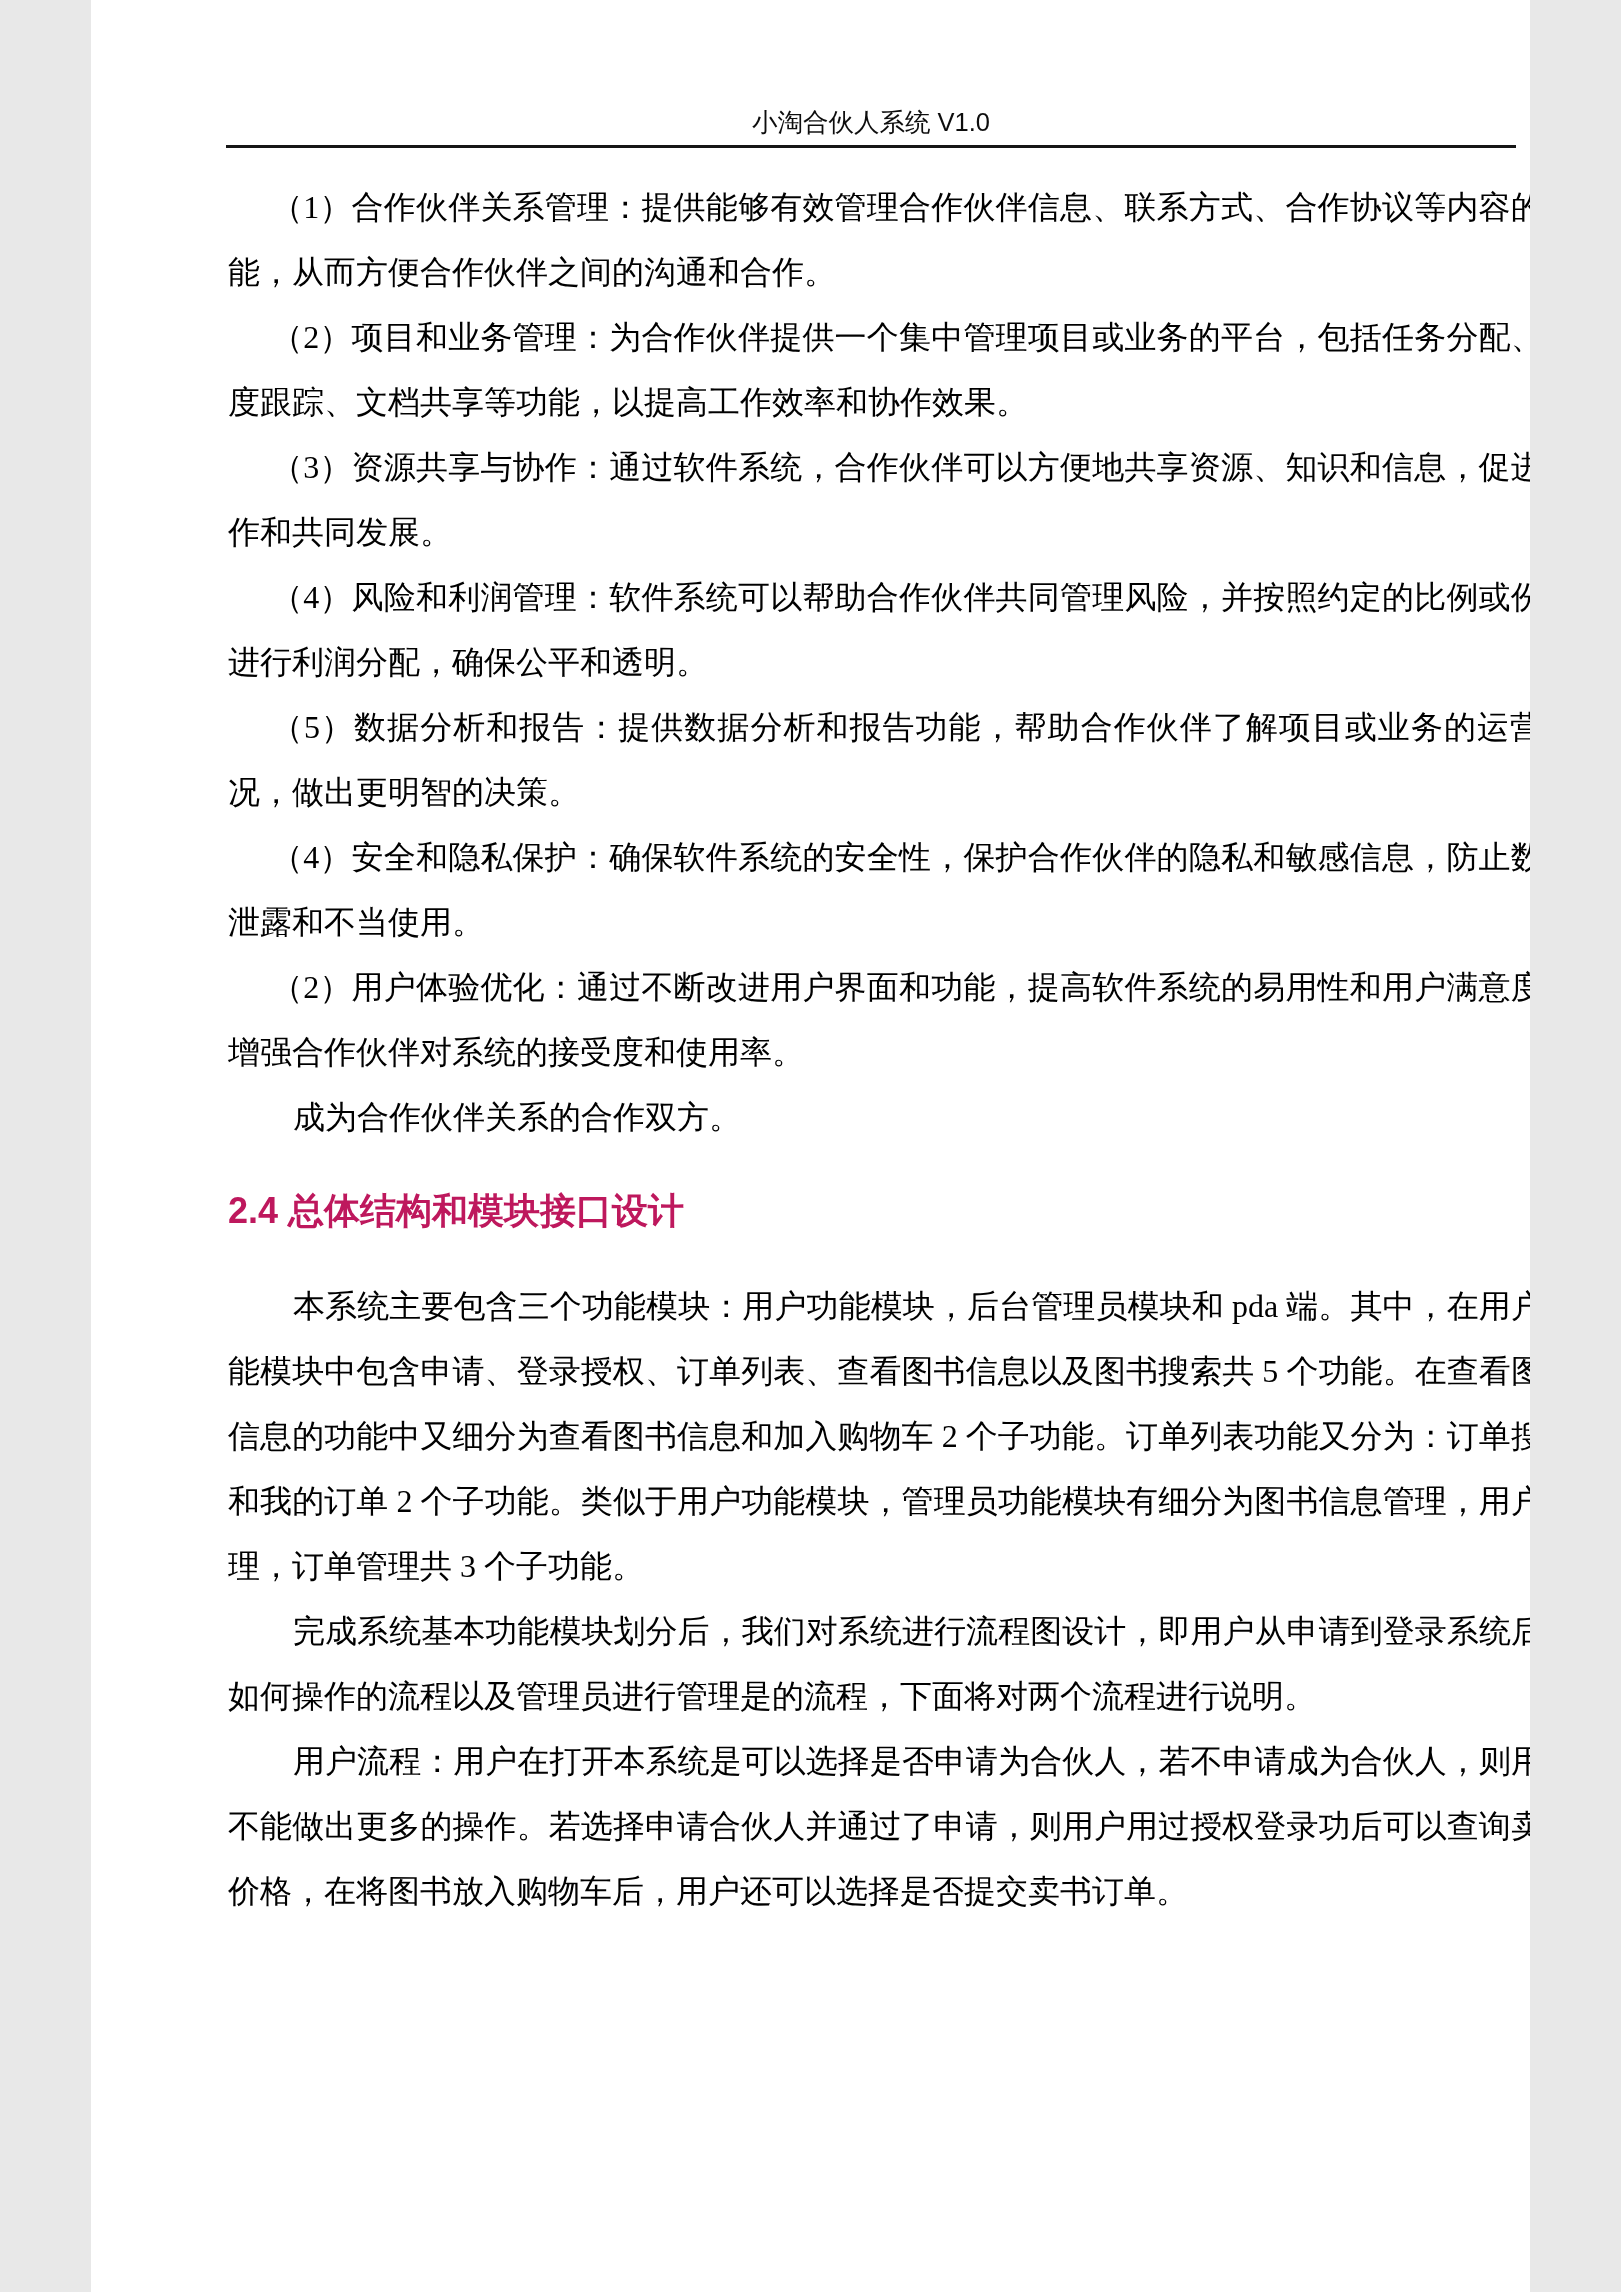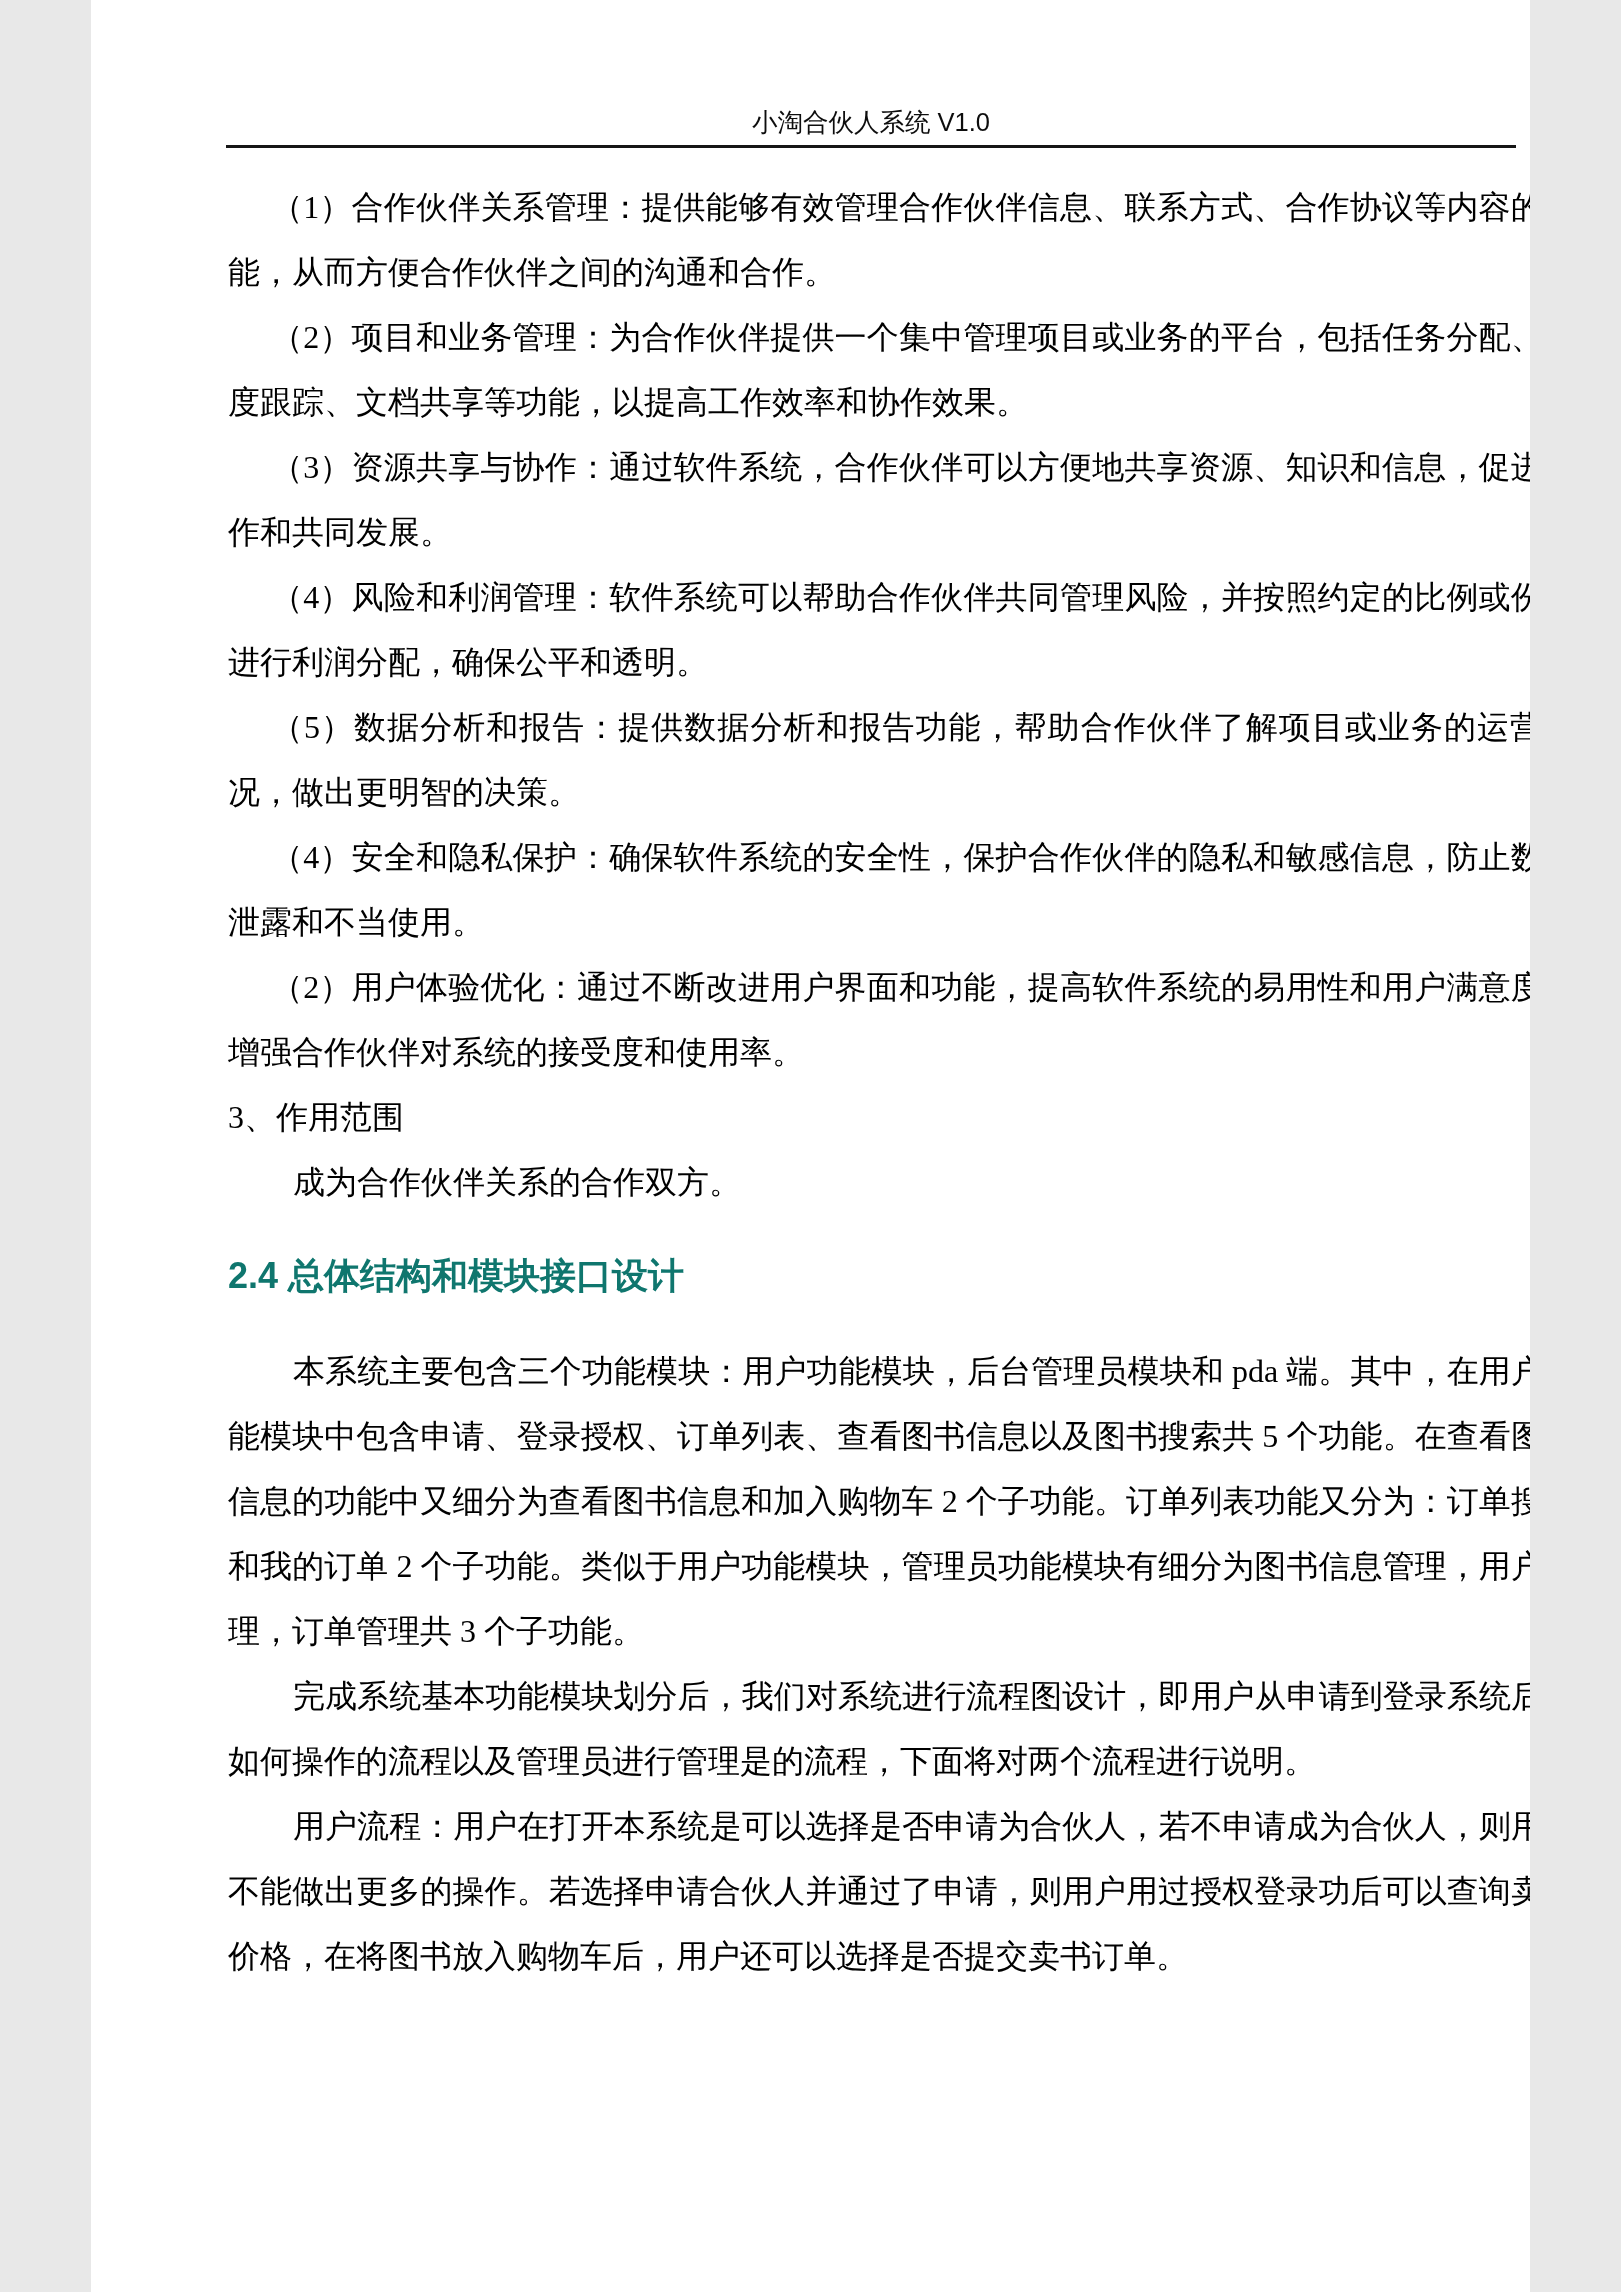--- a/index.html
+++ b/index.html
@@ -66,21 +66,21 @@
   .para.indent { text-indent: 65px; font-family: Liberation Serif, serif; }  
 
   h2.section-heading {
     margin: 38px 0 41px 0;
     font-family: "Liberation Sans", "DejaVu Sans", sans-serif;
     font-weight: 700;
     font-size: 36px;
     line-height: 45px;
     text-align: left;
     text-indent: 0;
-    color: #0f766e;
+    color: #be185d;
   }
 </style>
 </head>
 <body>
 
 <div class="page">
 
   <div class="header">
     <span>小淘合伙人系统 V1.0</span>
   </div>
@@ -90,21 +90,20 @@
   <div class="content">
 
     <p class="para item">（1）合作伙伴关系管理：提供能够有效管理合作伙伴信息、联系方式、合作协议等内容的功能，从而方便合作伙伴之间的沟通和合作。</p>
     <p class="para item">（2）项目和业务管理：为合作伙伴提供一个集中管理项目或业务的平台，包括任务分配、进度跟踪、文档共享等功能，以提高工作效率和协作效果。</p>
     <p class="para item">（3）资源共享与协作：通过软件系统，合作伙伴可以方便地共享资源、知识和信息，促进协作和共同发展。</p>
     <p class="para item">（4）风险和利润管理：软件系统可以帮助合作伙伴共同管理风险，并按照约定的比例或份额进行利润分配，确保公平和透明。</p>
     <p class="para item">（5）数据分析和报告：提供数据分析和报告功能，帮助合作伙伴了解项目或业务的运营情况，做出更明智的决策。</p>
     <p class="para item">（4）安全和隐私保护：确保软件系统的安全性，保护合作伙伴的隐私和敏感信息，防止数据泄露和不当使用。</p>
     <p class="para item">（2）用户体验优化：通过不断改进用户界面和功能，提高软件系统的易用性和用户满意度，增强合作伙伴对系统的接受度和使用率。</p>
 
-    <p class="para flush">3、作用范围</p>
     <p class="para indent">成为合作伙伴关系的合作双方。</p>
 
     <h2 class="section-heading">2.4 总体结构和模块接口设计</h2>
 
     <p class="para indent">本系统主要包含三个功能模块：用户功能模块，后台管理员模块和 pda 端。其中，在用户功能模块中包含申请、登录授权、订单列表、查看图书信息以及图书搜索共 5 个功能。在查看图书信息的功能中又细分为查看图书信息和加入购物车 2 个子功能。订单列表功能又分为：订单搜索和我的订单 2 个子功能。类似于用户功能模块，管理员功能模块有细分为图书信息管理，用户管理，订单管理共 3 个子功能。</p>
     <p class="para indent">完成系统基本功能模块划分后，我们对系统进行流程图设计，即用户从申请到登录系统后是如何操作的流程以及管理员进行管理是的流程，下面将对两个流程进行说明。</p>
     <p class="para indent">用户流程：用户在打开本系统是可以选择是否申请为合伙人，若不申请成为合伙人，则用户不能做出更多的操作。若选择申请合伙人并通过了申请，则用户用过授权登录功后可以查询卖书价格，在将图书放入购物车后，用户还可以选择是否提交卖书订单。</p>
 
   </div>
 

